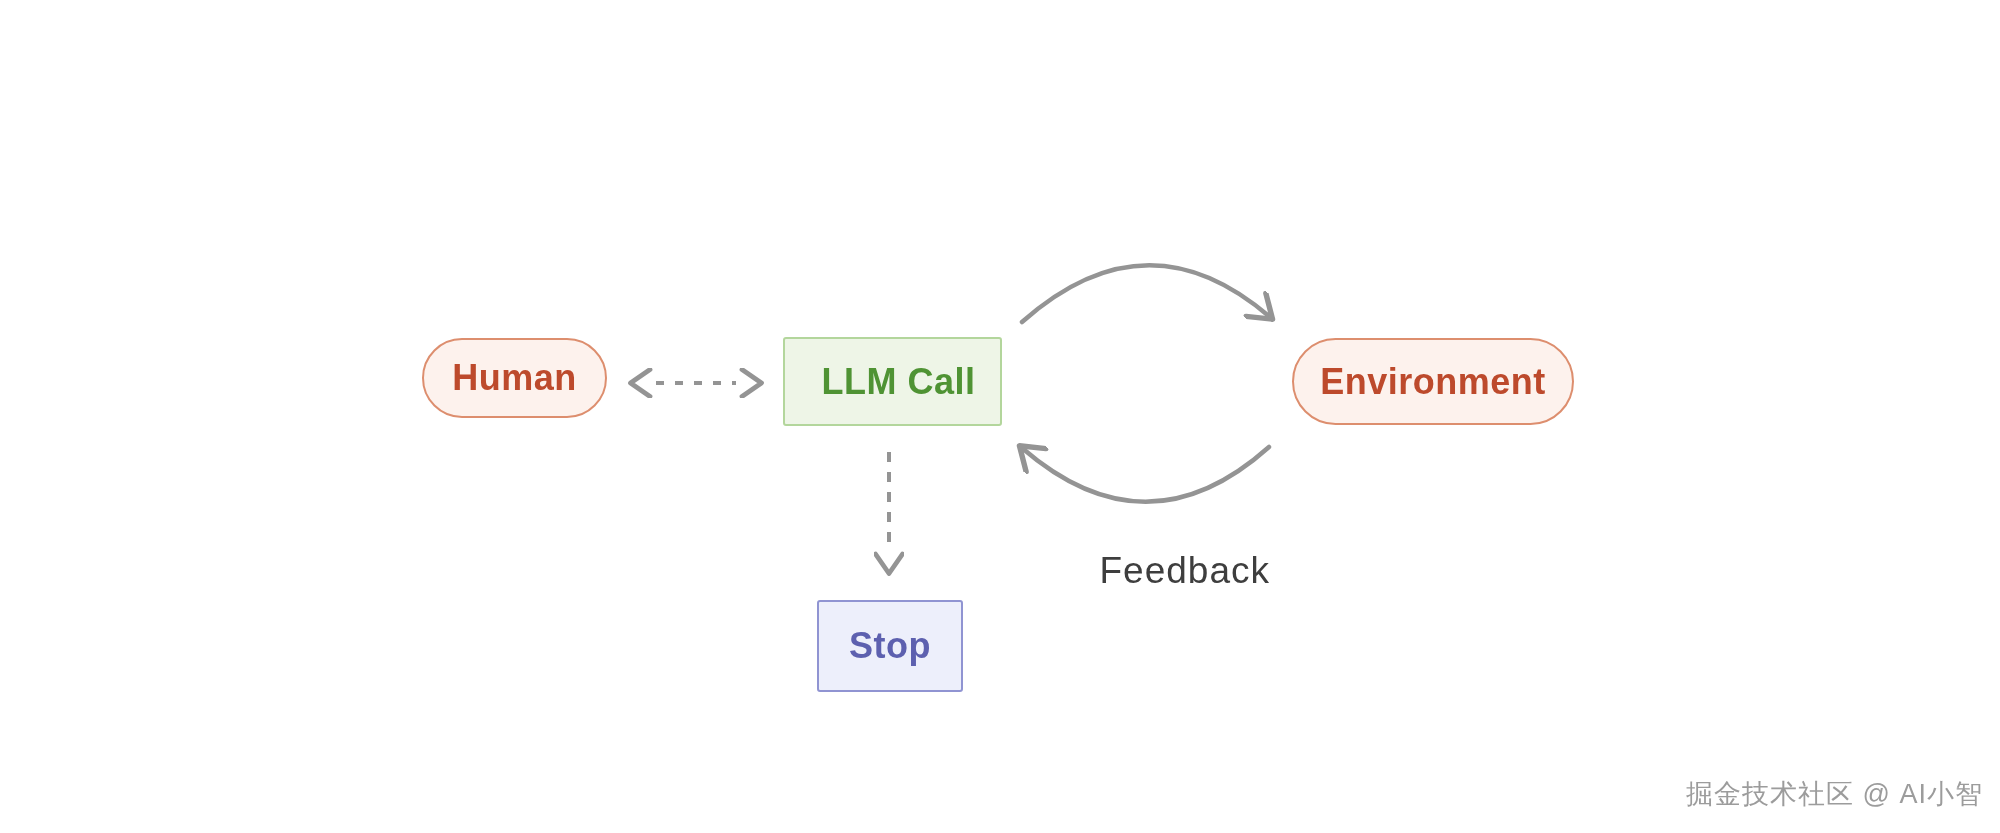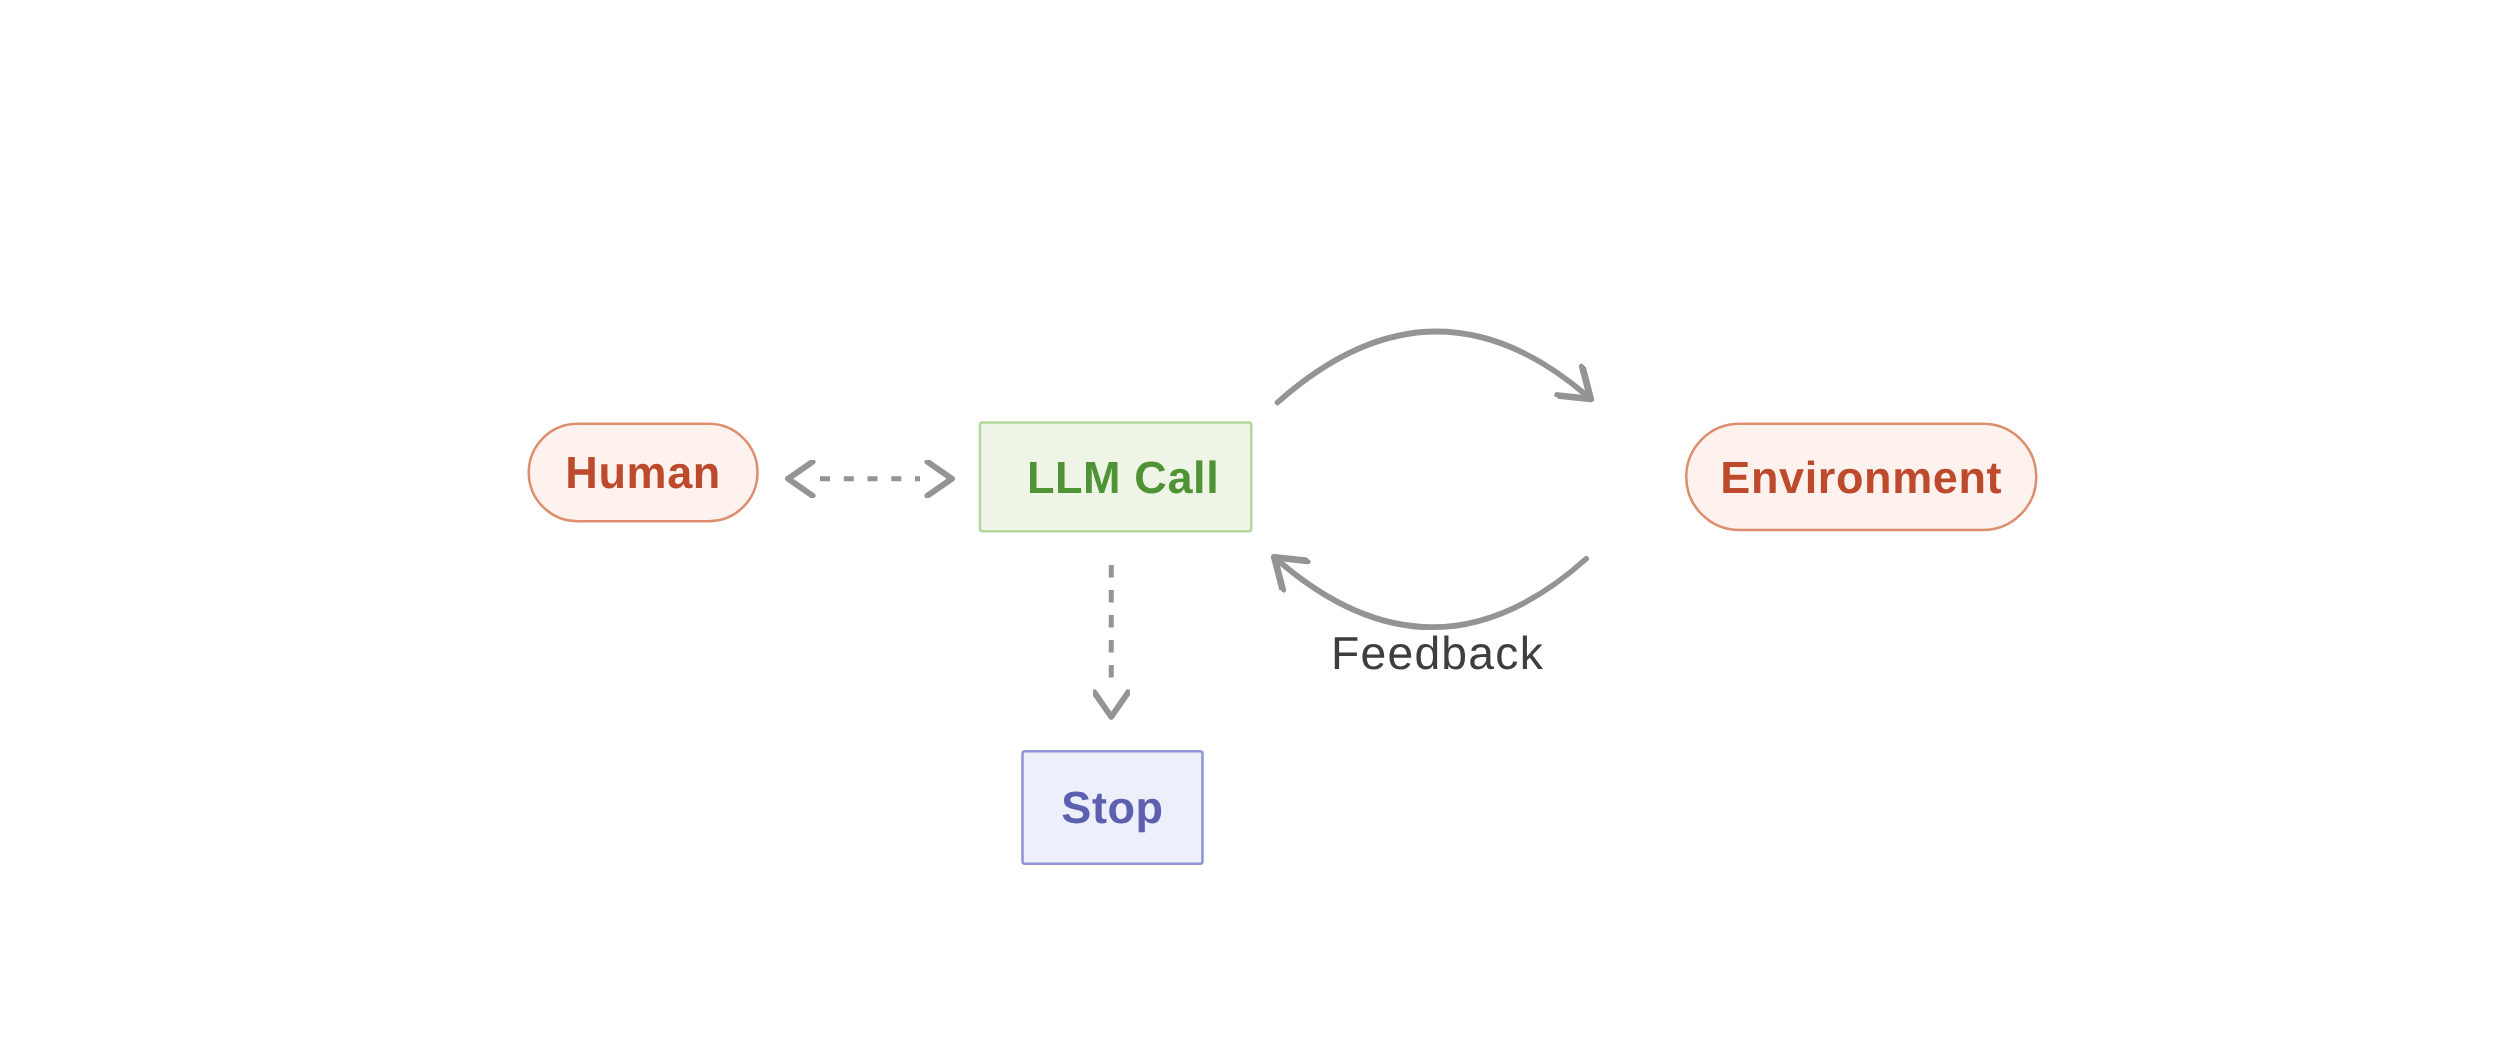--- a/index.html
+++ b/index.html
@@ -42,21 +42,21 @@
   .node-llm {
     left: 783px; top: 337px; width: 219px; height: 89px;
     background: #eef5e7;
     border: 2px solid #b3d69c;
     border-radius: 3px;
     color: #4f9334;
     padding-left: 12px;
   }
 
   .node-environment {
-    left: 1348px; top: 338px; width: 282px; height: 87px;
+    left: 1292px; top: 338px; width: 282px; height: 87px;
     background: #fdf2ed;
     border: 2px solid #dd8e6e;
     border-radius: 44px;
     color: #bd4a2c;
   }
 
   .node-stop {
     left: 817px; top: 600px; width: 146px; height: 92px;
     background: #edeffb;
     border: 2px solid #9094d2;
@@ -67,21 +67,21 @@
   .edge-label {
     position: absolute;
     font-size: 37px;
     font-weight: 400;
     color: #3e3e3e;
     letter-spacing: 1px;
     text-align: center;
   }
 
   .label-action   { left: 1048px; top: 202px; width: 200px; }
-  .label-feedback { left: 1030px; top: 502px; width: 240px; }
+  .label-feedback { left: 1030px; top: 550px; width: 240px; text-align: right; }
 
   .watermark {
     position: absolute;
     right: 17px;
     top: 776px;
     font-size: 27px;
     color: #9c9c9c;
     text-shadow: 2px 2px 0 #ffffff;
     letter-spacing: 1px;
     white-space: nowrap;
@@ -129,14 +129,15 @@
     <span>Environment</span>
   </div>
 
   <div class="node node-stop">
     <span>Stop</span>
   </div>
 
 
   <div class="edge-label label-feedback">Feedback</div>
 
+  <div class="watermark">掘金技术社区 @ AI小智</div>
 
 </div>
 
 </body></html>

